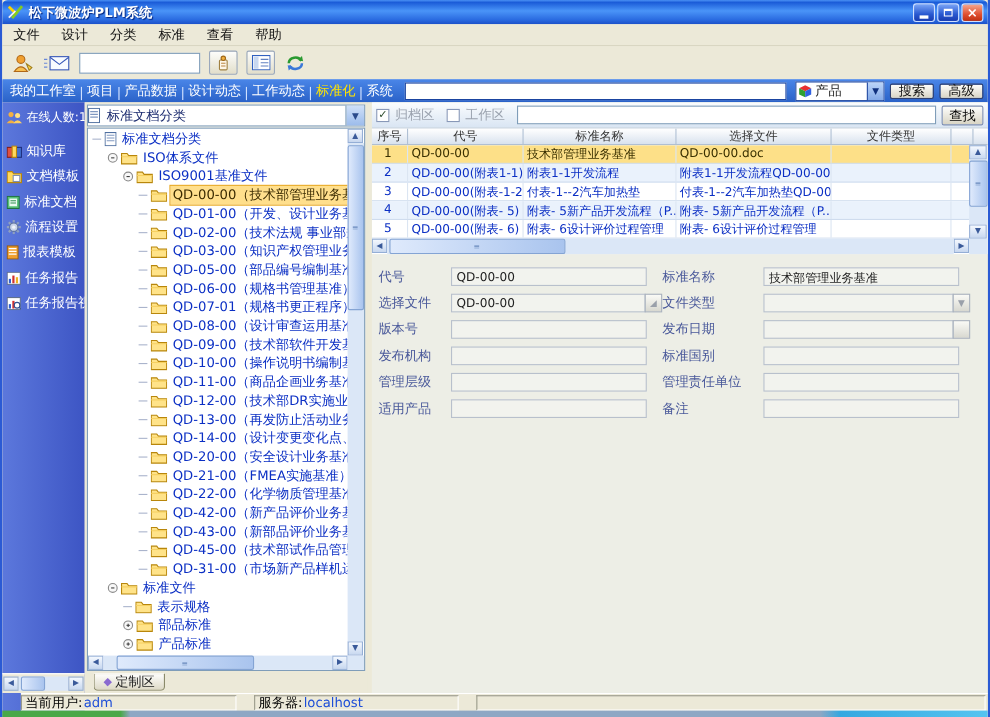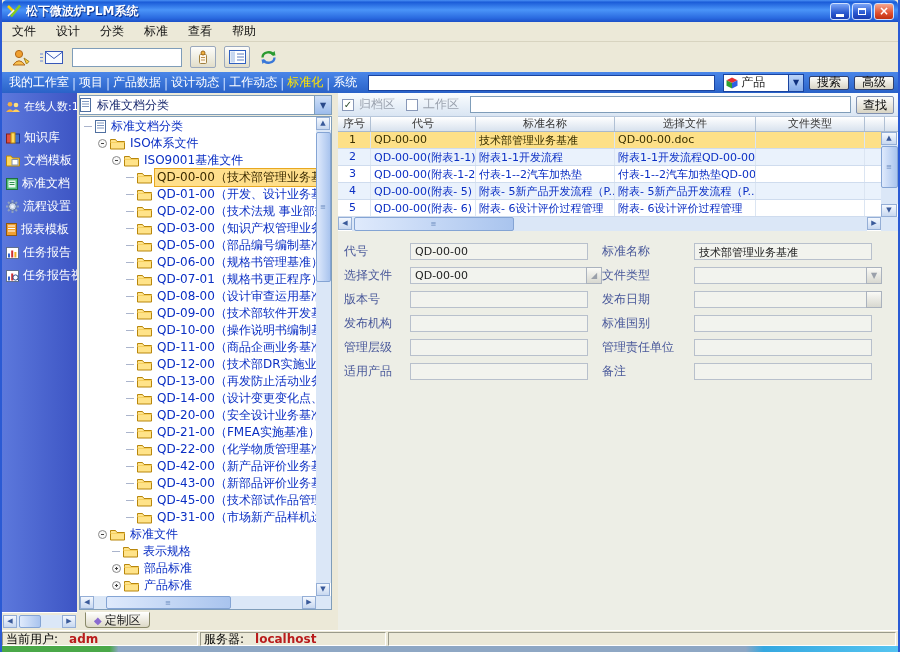--- a/index.html
+++ b/index.html
@@ -134,25 +134,25 @@
     padding:12px 0 0 6px; align-items:center; }
   .flabel { color:#49589a; font-size:12px; white-space:nowrap; overflow:hidden; }
   .fwrap { display:flex; align-items:center; }
   .ffield { height:17px; background:#f2f3ee; border:1px solid #b8c0cc; flex:1; max-width:178px;
     font-size:11px; color:#222; padding:1px 4px 0 4px; white-space:nowrap; overflow:hidden; }
   .fbtn { width:16px; height:17px; margin-left:-1px; border:1px solid #aab2be;
     background:linear-gradient(180deg,#fafaf6,#d8d8d0); display:flex; align-items:center; justify-content:center;
     color:#9aa0aa; font-size:8px; flex:none; }
 
   
-  .statusbar { position:absolute; left:0; top:630px; right:0; height:16px; background:#ece9d8;
-    display:flex; gap:2px; padding:1px 2px 1px 0; border-top:1px solid #fff; }
+  .statusbar { position:absolute; left:17px; top:630px; right:0; height:16px; background:#ece9d8;
+    display:flex; gap:16px; padding:1px 2px 1px 0; border-top:1px solid #fff; }
   .sb-panel { border:1px solid; border-color:#9a9a8a #ffffff #ffffff #9a9a8a; height:14px;
     display:flex; align-items:center; padding:0 3px; font-size:12px; white-space:nowrap; overflow:hidden; }
-  .sb-panel .v { color:#b91c1c; margin-left:11px;font-weight:bold; }
+  .sb-panel .v { color:#1d4ed8; margin-left:1px; }
   .sb-p1 { width:196px; } .sb-p2 { width:186px; } .sb-p3 { flex:1; }
   .bottomstrip { position:absolute; left:0; top:646px; right:0; height:6px;
     background:linear-gradient(90deg,#4aa848 0%,#4aa848 12%,#8ea7c4 13%,#8ea7c4 83%,#35a8e0 85%,#55c4f0 100%); }
 </style>
 </head>
 <body>
 
 <div class="window">
 
   <div class="titlebar">

